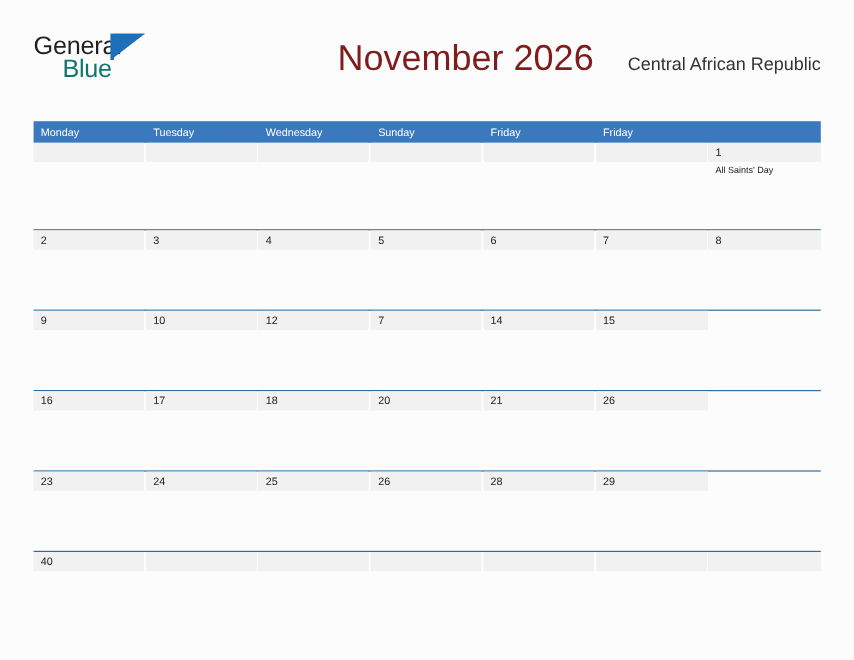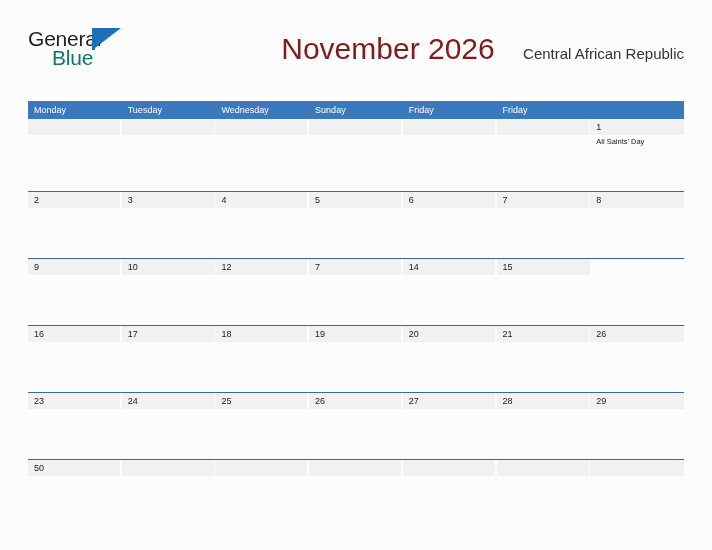--- a/index.html
+++ b/index.html
@@ -319,24 +319,20 @@
           <div class="day-cell">
             <div class="day-band"></div>
             <div class="day-num">17</div>
           </div>
           <div class="day-cell">
             <div class="day-band"></div>
             <div class="day-num">18</div>
           </div>
           <div class="day-cell">
             <div class="day-band"></div>
-            <div class="day-num">19</div>
-          </div>
-          <div class="day-cell">
-            <div class="day-band"></div>
             <div class="day-num">20</div>
           </div>
           <div class="day-cell">
             <div class="day-band"></div>
             <div class="day-num">21</div>
           </div>
           <div class="day-cell">
             <div class="day-band"></div>
             <div class="day-num">26</div>
           </div>
@@ -355,37 +351,33 @@
           <div class="day-cell">
             <div class="day-band"></div>
             <div class="day-num">25</div>
           </div>
           <div class="day-cell">
             <div class="day-band"></div>
             <div class="day-num">26</div>
           </div>
           <div class="day-cell">
             <div class="day-band"></div>
-            <div class="day-num">27</div>
-          </div>
-          <div class="day-cell">
-            <div class="day-band"></div>
             <div class="day-num">28</div>
           </div>
           <div class="day-cell">
             <div class="day-band"></div>
             <div class="day-num">29</div>
           </div>
         </div>
       </div>
       <div class="week-row bordered">
         <div class="day-strip">
           <div class="day-cell">
             <div class="day-band"></div>
-            <div class="day-num">50</div>
+            <div class="day-num">40</div>
           </div>
           <div class="day-cell empty">
             <div class="day-band"></div>
           </div>
           <div class="day-cell empty">
             <div class="day-band"></div>
           </div>
           <div class="day-cell empty">
             <div class="day-band"></div>
           </div>

